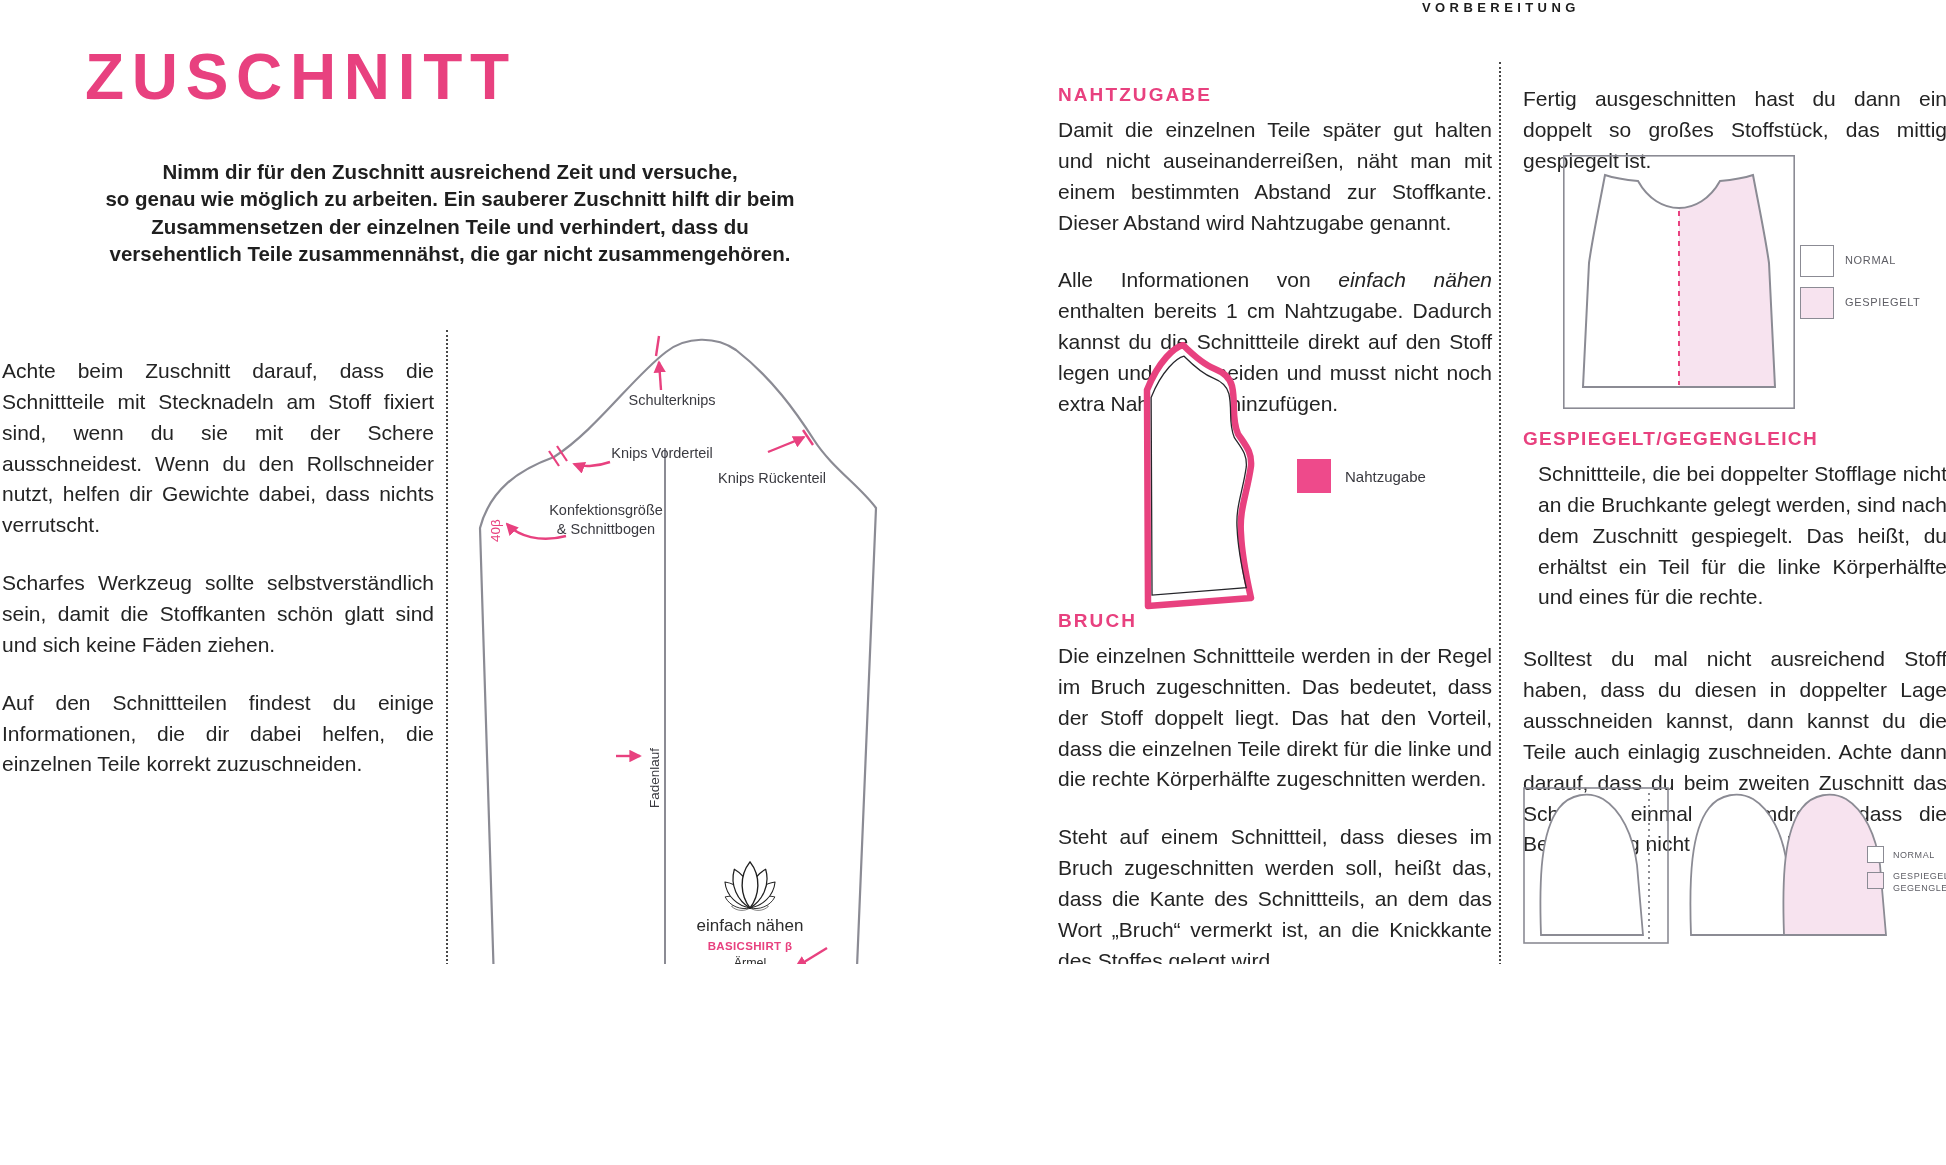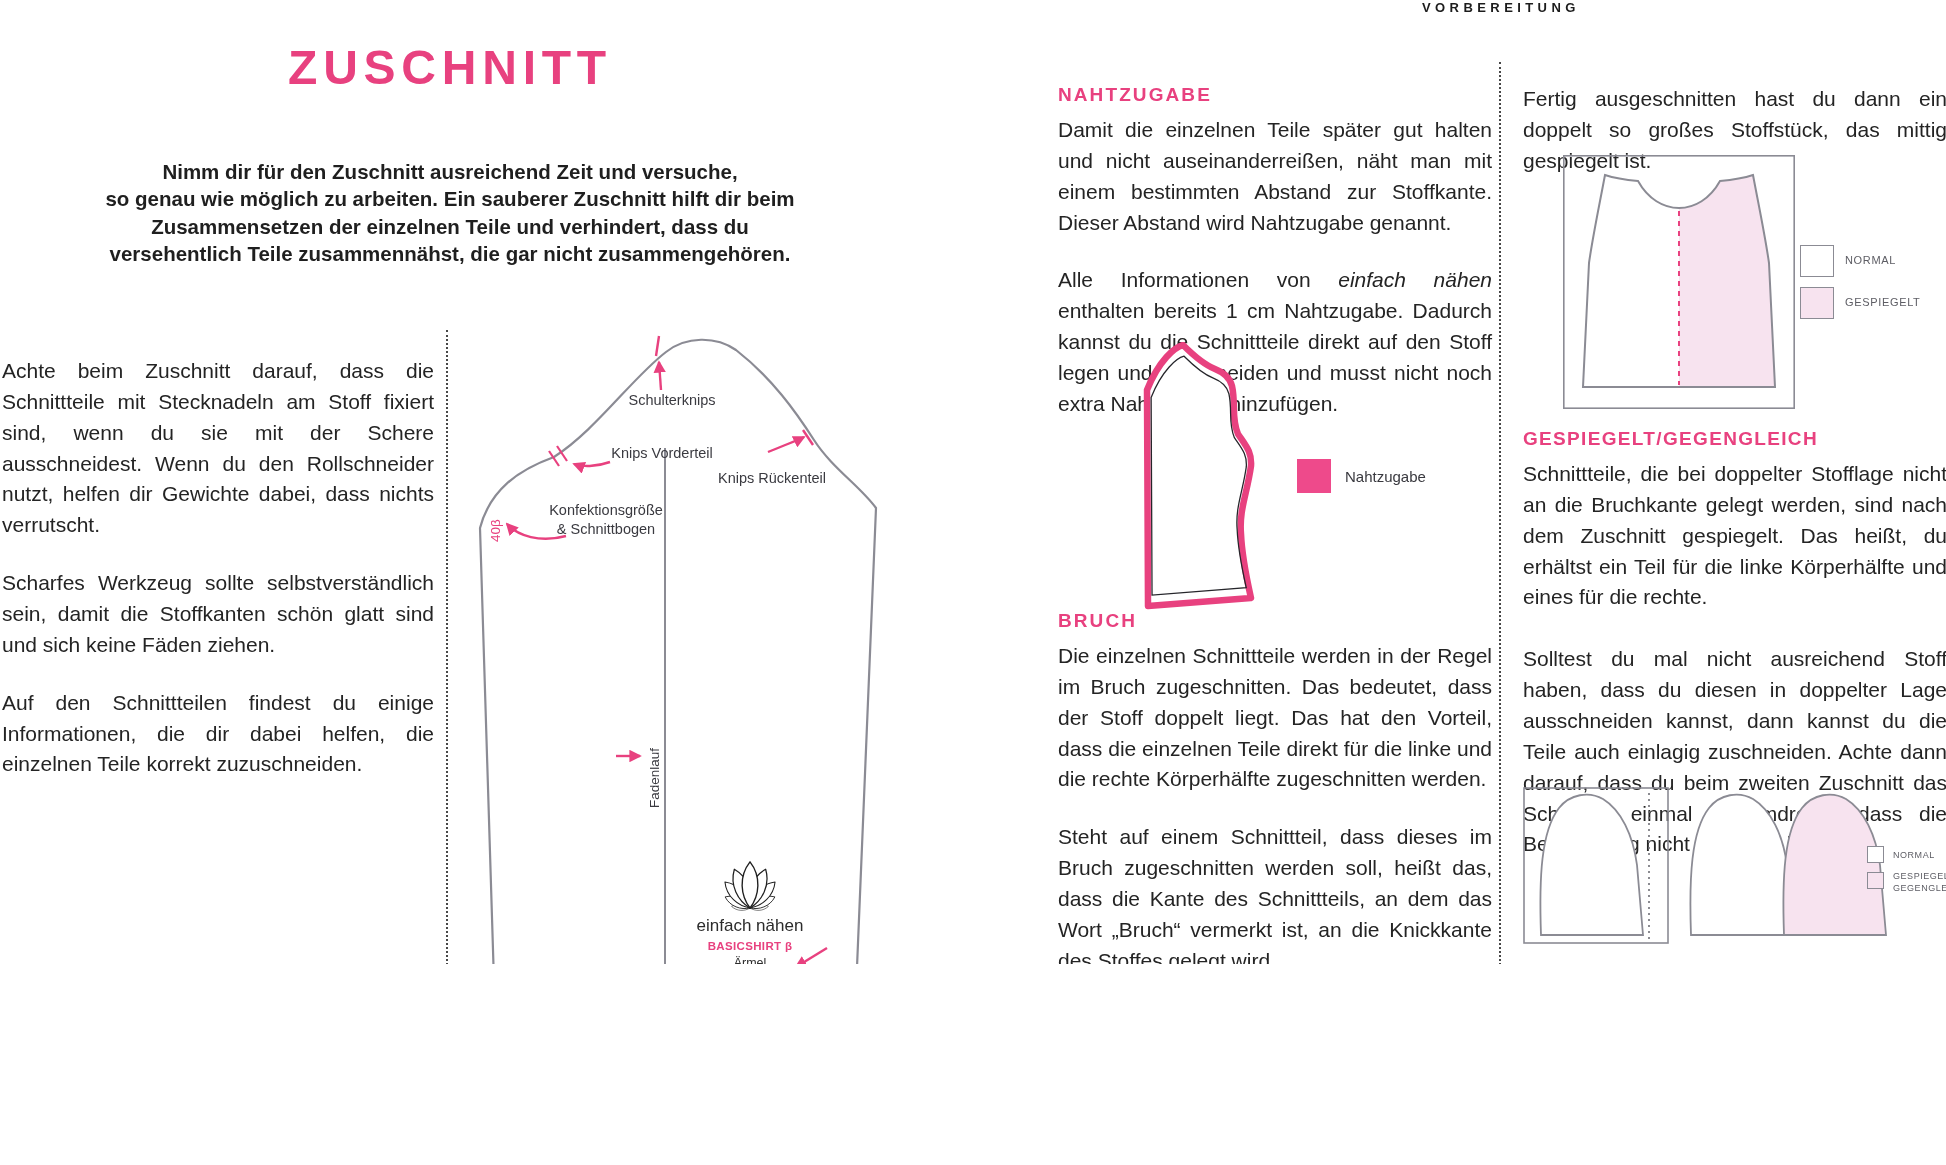--- a/index.html
+++ b/index.html
@@ -1,20 +1,20 @@
 <!DOCTYPE html>
 <html><head>
 <meta charset="utf-8">
 <style>
   html,body{margin:0;padding:0;background:#ffffff;}
   body{font-family:"Liberation Sans", sans-serif; color:#232323;}
   .page{position:relative;width:1946px;height:964px;background:#fff;overflow:hidden;}
   .abs{position:absolute;}
   .kicker{font-size:13px;font-weight:600;letter-spacing:0.34em;color:#1c1c1c;}
-  .title{font-size:48px;font-weight:800;letter-spacing:0.12em;color:#e8417f;text-align:center;}
+  .title{font-size:64px;font-weight:800;letter-spacing:0.12em;color:#e8417f;text-align:left;}
   .intro{font-size:20.5px;font-weight:700;text-align:center;line-height:1.33;white-space:pre-line;color:#1f1f1f;}
   .bodycol{font-size:21px;line-height:1.47;text-align:justify;color:#242424;}
   .bodycol p{margin:0 0 27px 0;}
   .bodycol p:last-child{margin-bottom:0;}
   .sechead{font-size:19px;font-weight:700;letter-spacing:0.11em;color:#e8417f;margin:0 0 9px 0;}
   .dotline{width:0;border-left:2.5px dotted #474747;}
   .pagenum{font-size:16px;color:#222;text-align:center;width:60px;}
   .swatch{background:#ee4a8b;width:34px;height:34px;}
   .swatchlabel{font-size:15px;color:#39393f;}
   .legend-sq{border:1.6px solid #8b8b94;box-sizing:border-box;}
@@ -150,21 +150,21 @@
   </svg>
 
   <div class="abs legend-sq" style="left:1800px;top:245px;width:34px;height:32px;background:#ffffff;"></div>
   <div class="abs legend-lb lt" style="left:1845px;top:254px;">NORMAL</div>
   <div class="abs legend-sq" style="left:1800px;top:287px;width:34px;height:32px;background:#f7e3ef;"></div>
   <div class="abs legend-lb lt" style="left:1845px;top:296px;">GESPIEGELT</div>
 
   <div class="abs" style="left:1523px;top:428px;width:424px;">
     <h2 class="sechead" style="letter-spacing:0.07em;">GESPIEGELT/GEGENGLEICH</h2>
     <div class="bodycol">
-      <p style="margin-bottom:31px;">Schnittteile, die bei doppelter Stofflage nicht an die Bruchkante gelegt werden, sind nach dem Zuschnitt gespiegelt. Das heißt, du erhältst ein Teil für die linke Körperhälfte und eines für die rechte.</p>
+      <p style="margin-bottom:31px;margin-left:15px;">Schnittteile, die bei doppelter Stofflage nicht an die Bruchkante gelegt werden, sind nach dem Zuschnitt gespiegelt. Das heißt, du erhältst ein Teil für die linke Körperhälfte und eines für die rechte.</p>
       <p>Solltest du mal nicht ausreichend Stoff haben, dass du diesen in doppelter Lage ausschneiden kannst, dann kannst du die Teile auch einlagig zuschneiden. Achte dann darauf, dass du beim zweiten Zuschnitt das Schnittteil einmal so umdrehst, dass die Beschriftung nicht zu sehen ist.</p>
     </div>
   </div>
 
   <svg class="abs" style="left:1523px;top:783px;" width="380" height="164" viewBox="0 0 380 164">
     <rect x="1" y="5" width="144" height="155" fill="none" stroke="#8b8b94" stroke-width="1.6"></rect>
     <path d="M 18,152 C 16,95 18,48 36,25 C 47,11 66,8 80,16 C 98,27 110,52 114,82 L 120,152 Z" fill="#ffffff" stroke="#8b8b94" stroke-width="1.8"></path>
     <line x1="126" y1="10" x2="126" y2="156" stroke="#6f6f76" stroke-width="1.6" stroke-dasharray="2 4"></line>
     <path transform="translate(150,0)" d="M 18,152 C 16,95 18,48 36,25 C 47,11 66,8 80,16 C 98,27 110,52 114,82 L 120,152 Z" fill="#ffffff" stroke="#8b8b94" stroke-width="1.8"></path>
     <path transform="translate(243,0)" d="M 18,152 C 16,95 18,48 36,25 C 47,11 66,8 80,16 C 98,27 110,52 114,82 L 120,152 Z" fill="#f7e3ef" stroke="#8b8b94" stroke-width="1.8"></path>

